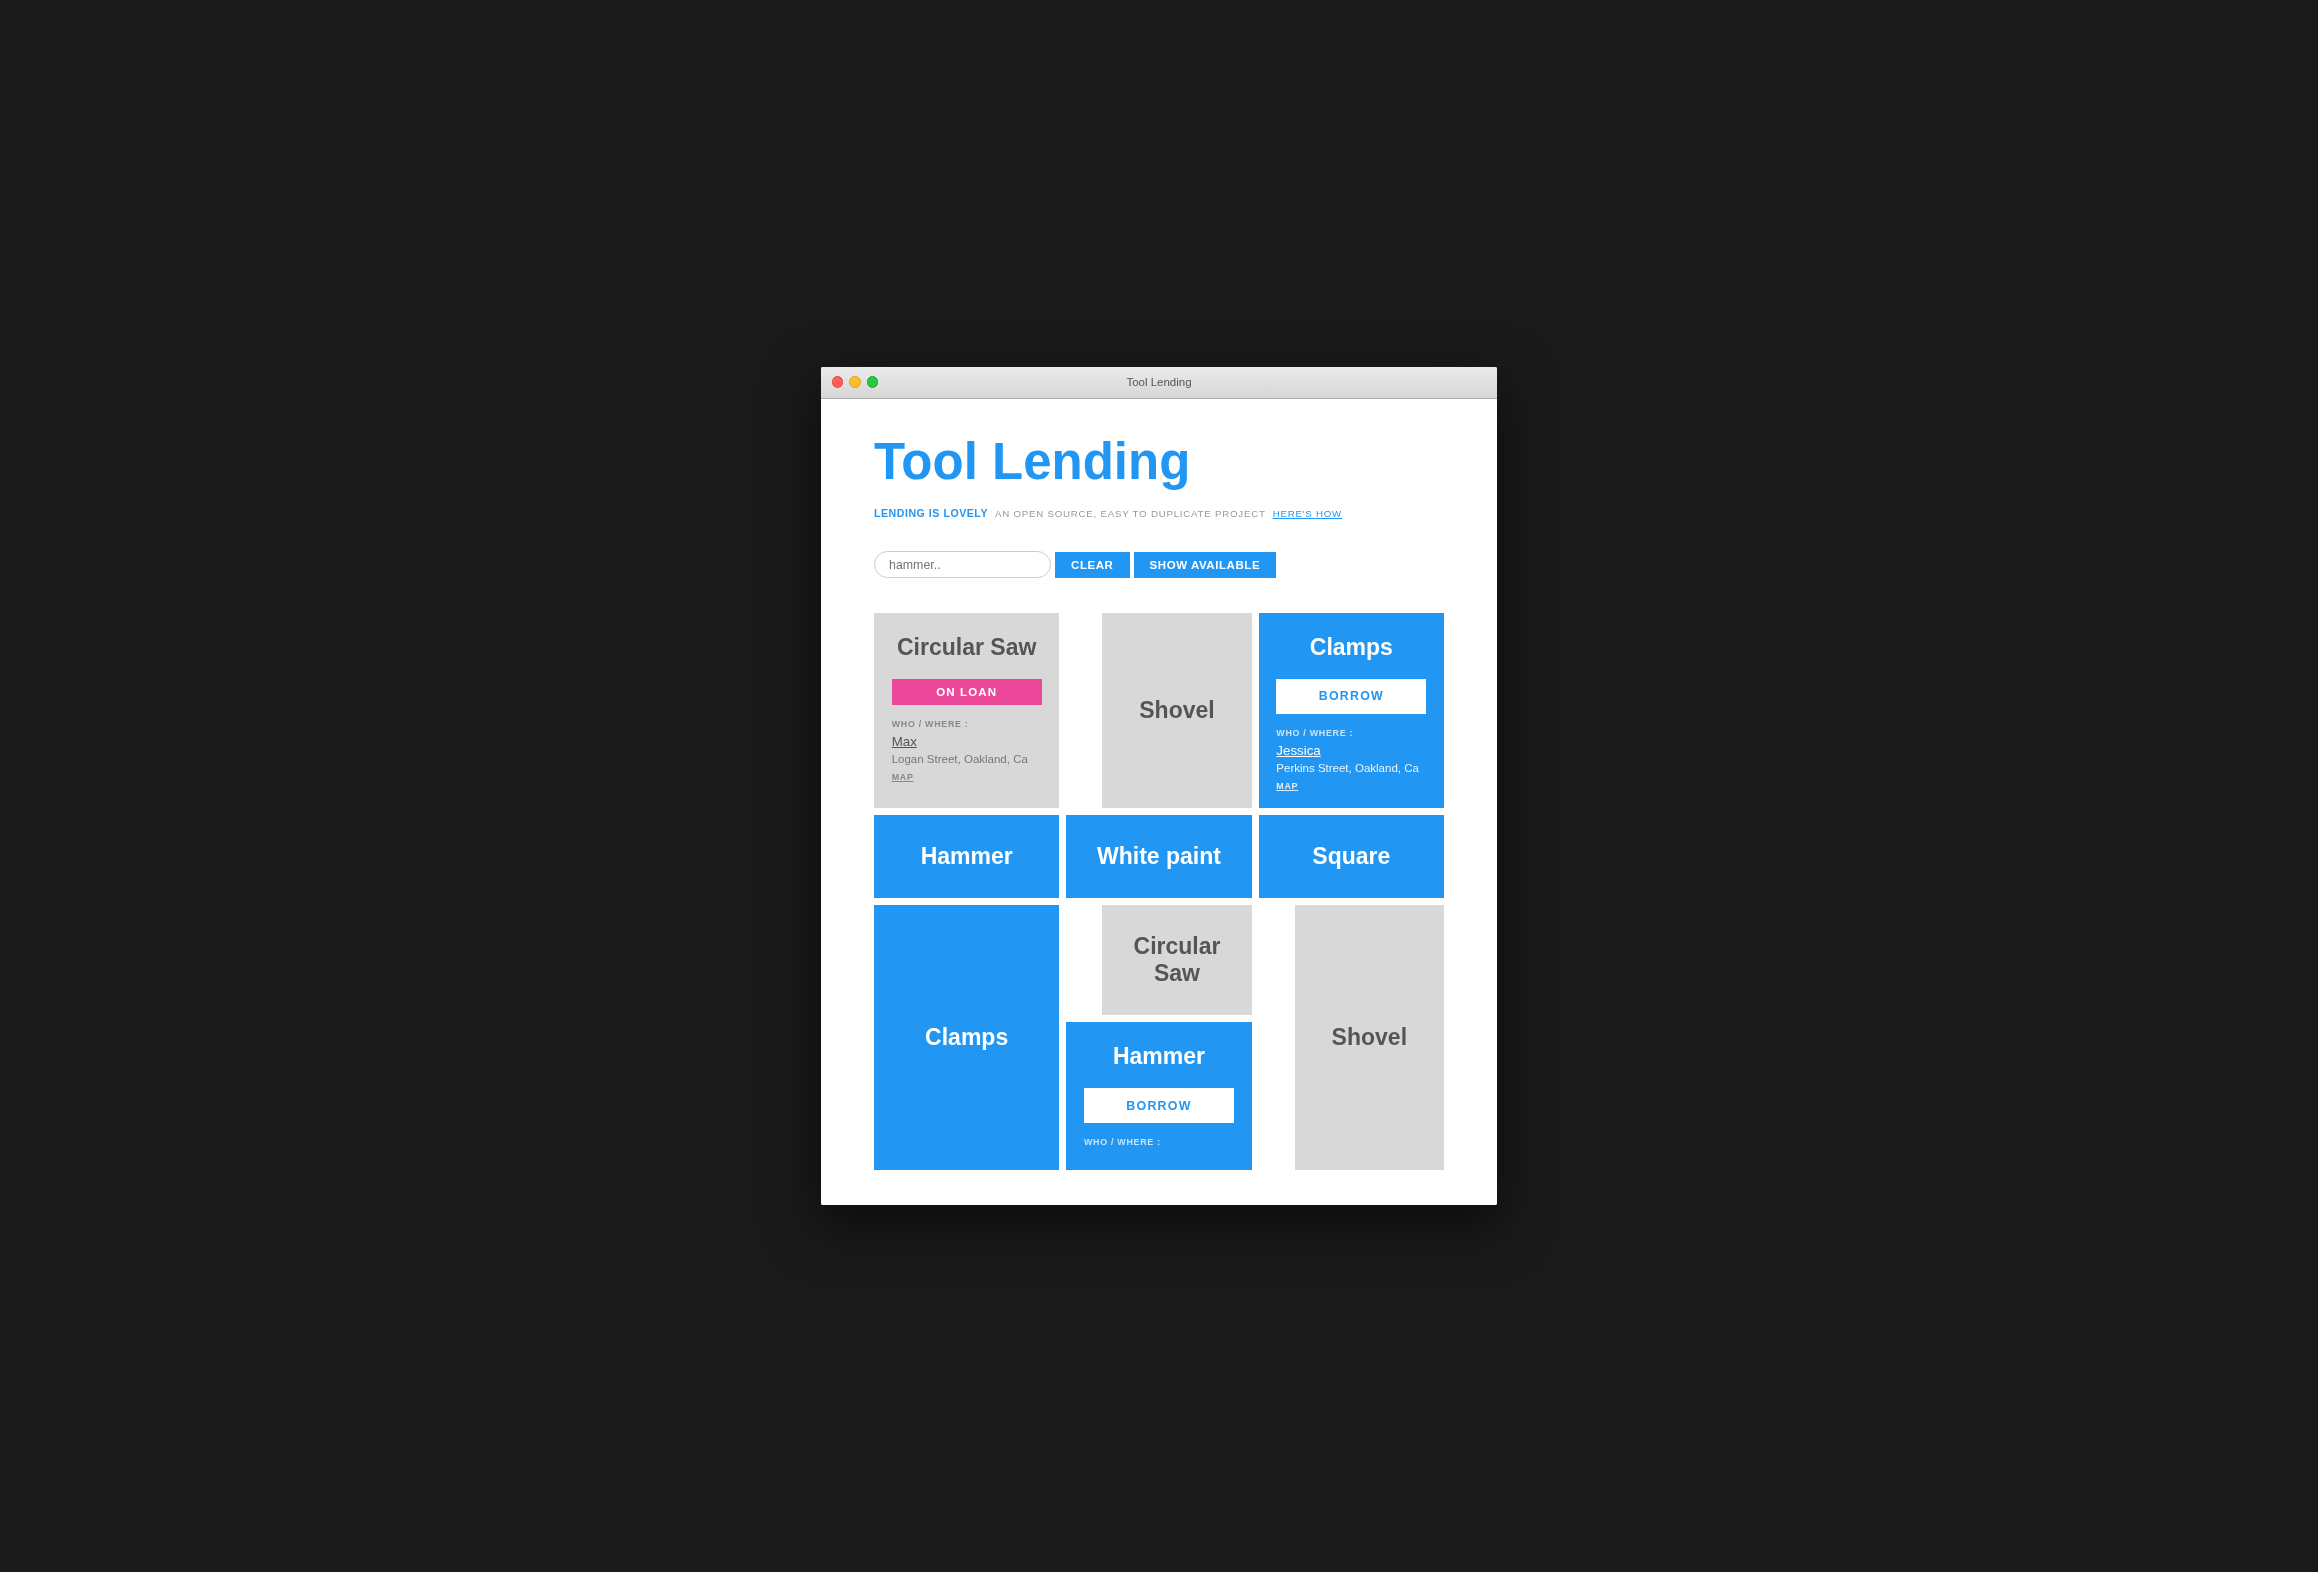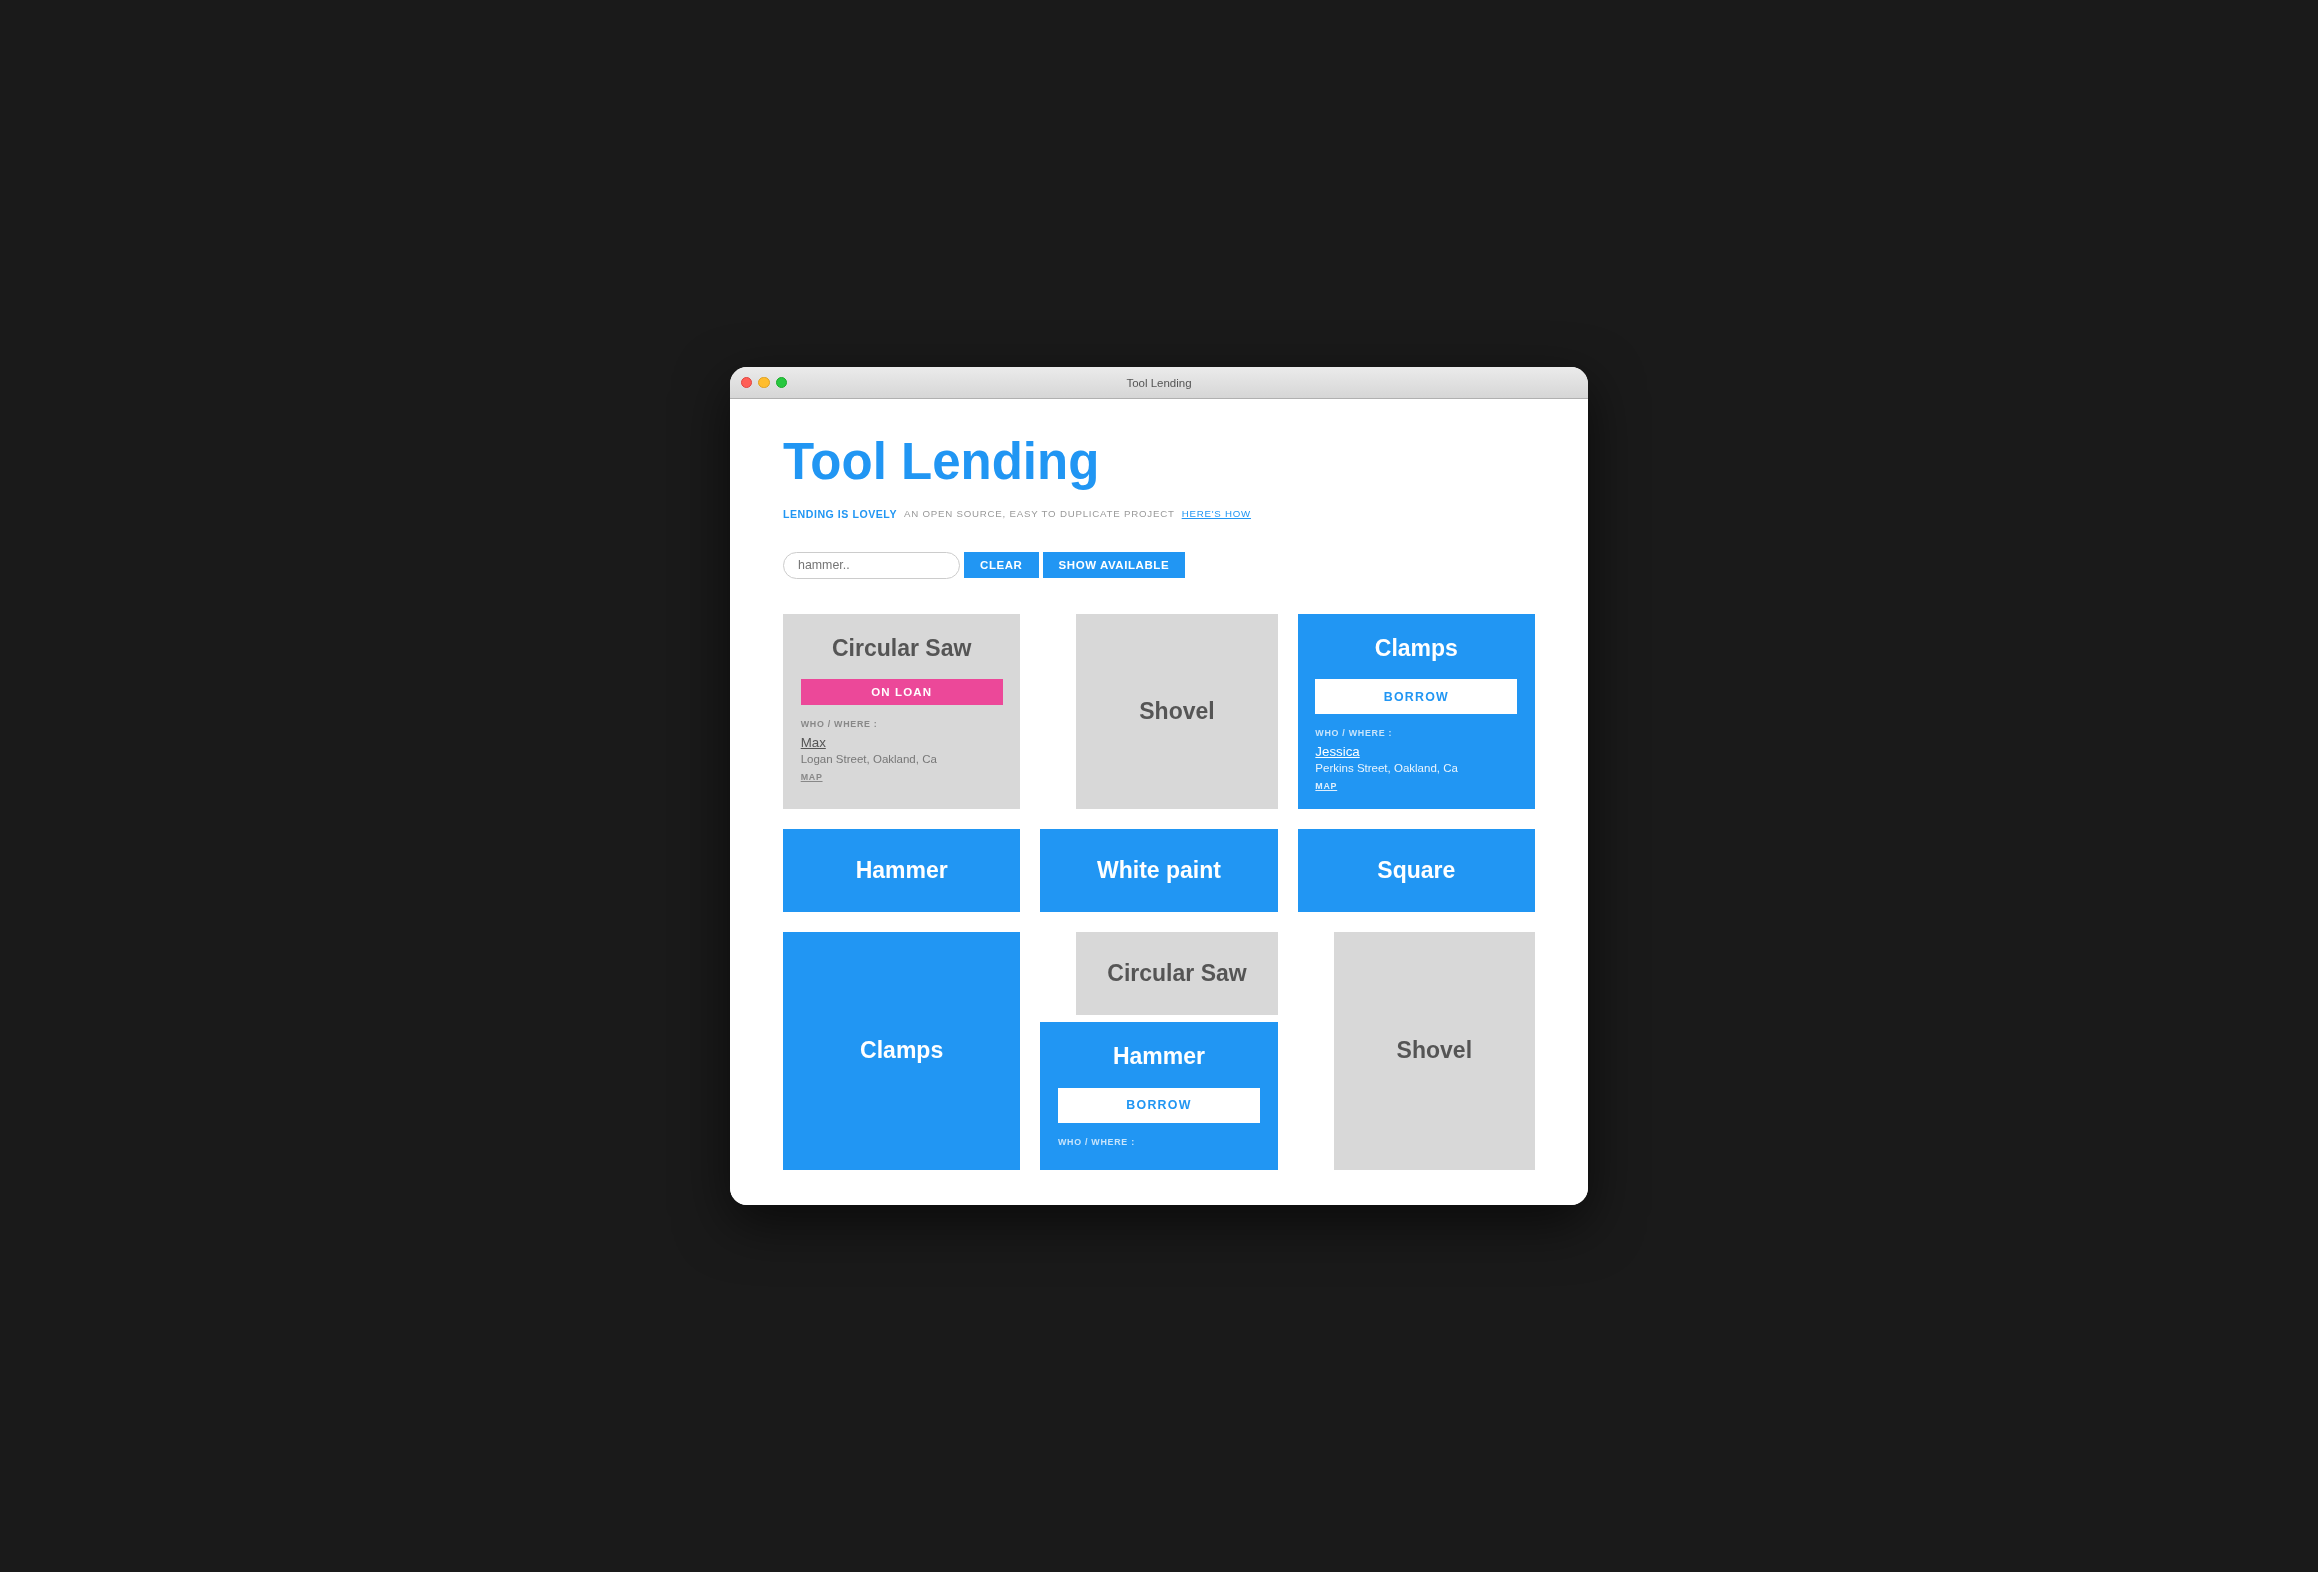--- a/index.html
+++ b/index.html
@@ -7,23 +7,23 @@
     body {
       background: #1a1a1a;
       display: flex;
       justify-content: center;
       align-items: center;
       min-height: 100vh;
       font-family: -apple-system, 'Helvetica Neue', Arial, sans-serif;
     }
 
     .window {
-      width: 858px;
+      width: 676px;
       background: #f0f0f0;
-      border-radius: 17px;
+      border-radius: 2px;
       overflow: hidden;
       box-shadow: 0 17.7px 53px rgba(0,0,0,0.6);
     }
 
     .titlebar {
       background: linear-gradient(180deg, #ebebeb 0%, #d6d6d6 100%);
       height: 32px;
       display: flex;
       align-items: center;
       padding: 0 10.6px;
@@ -138,21 +138,21 @@
       font-weight: 700;
       letter-spacing: 0.05em;
       cursor: pointer;
       text-transform: uppercase;
       text-align: center;
     }
 
     .grid {
       display: grid;
       grid-template-columns: repeat(3, 1fr);
-      gap: 20px;
+      gap: 7px;
     }
 
     
     .card {
       display: flex;
       flex-direction: column;
     }
 
     
     .card-grey {

